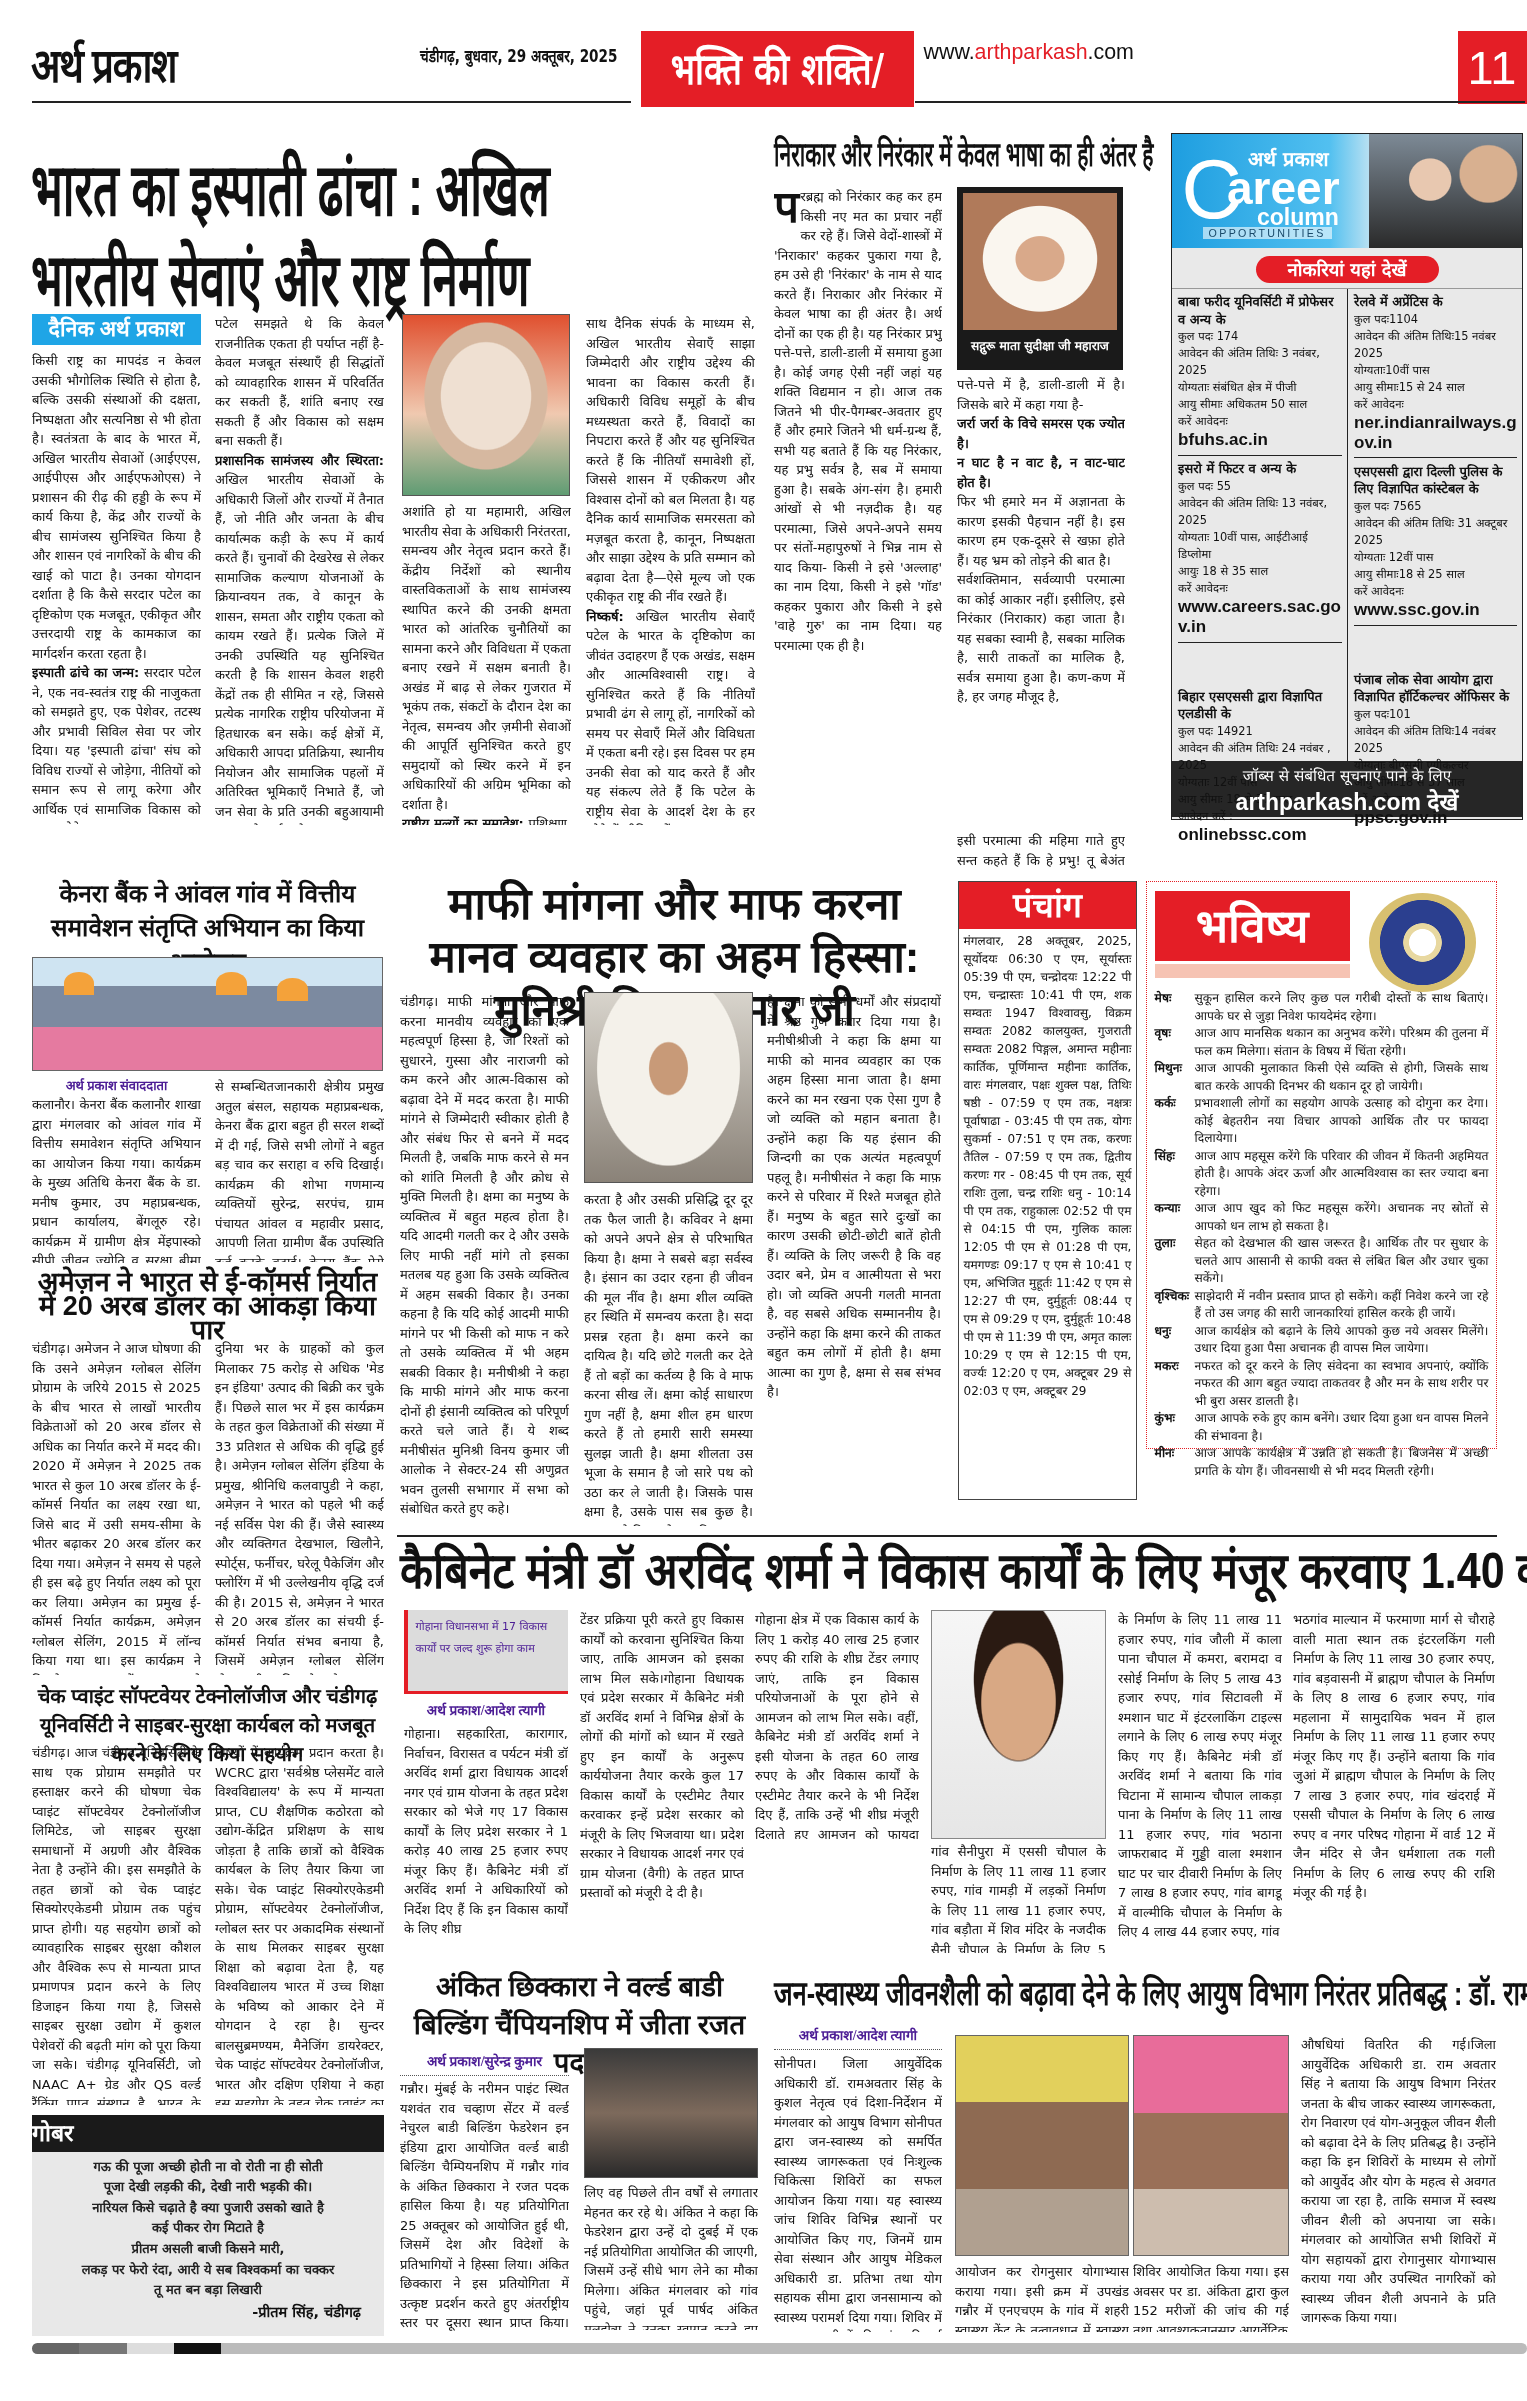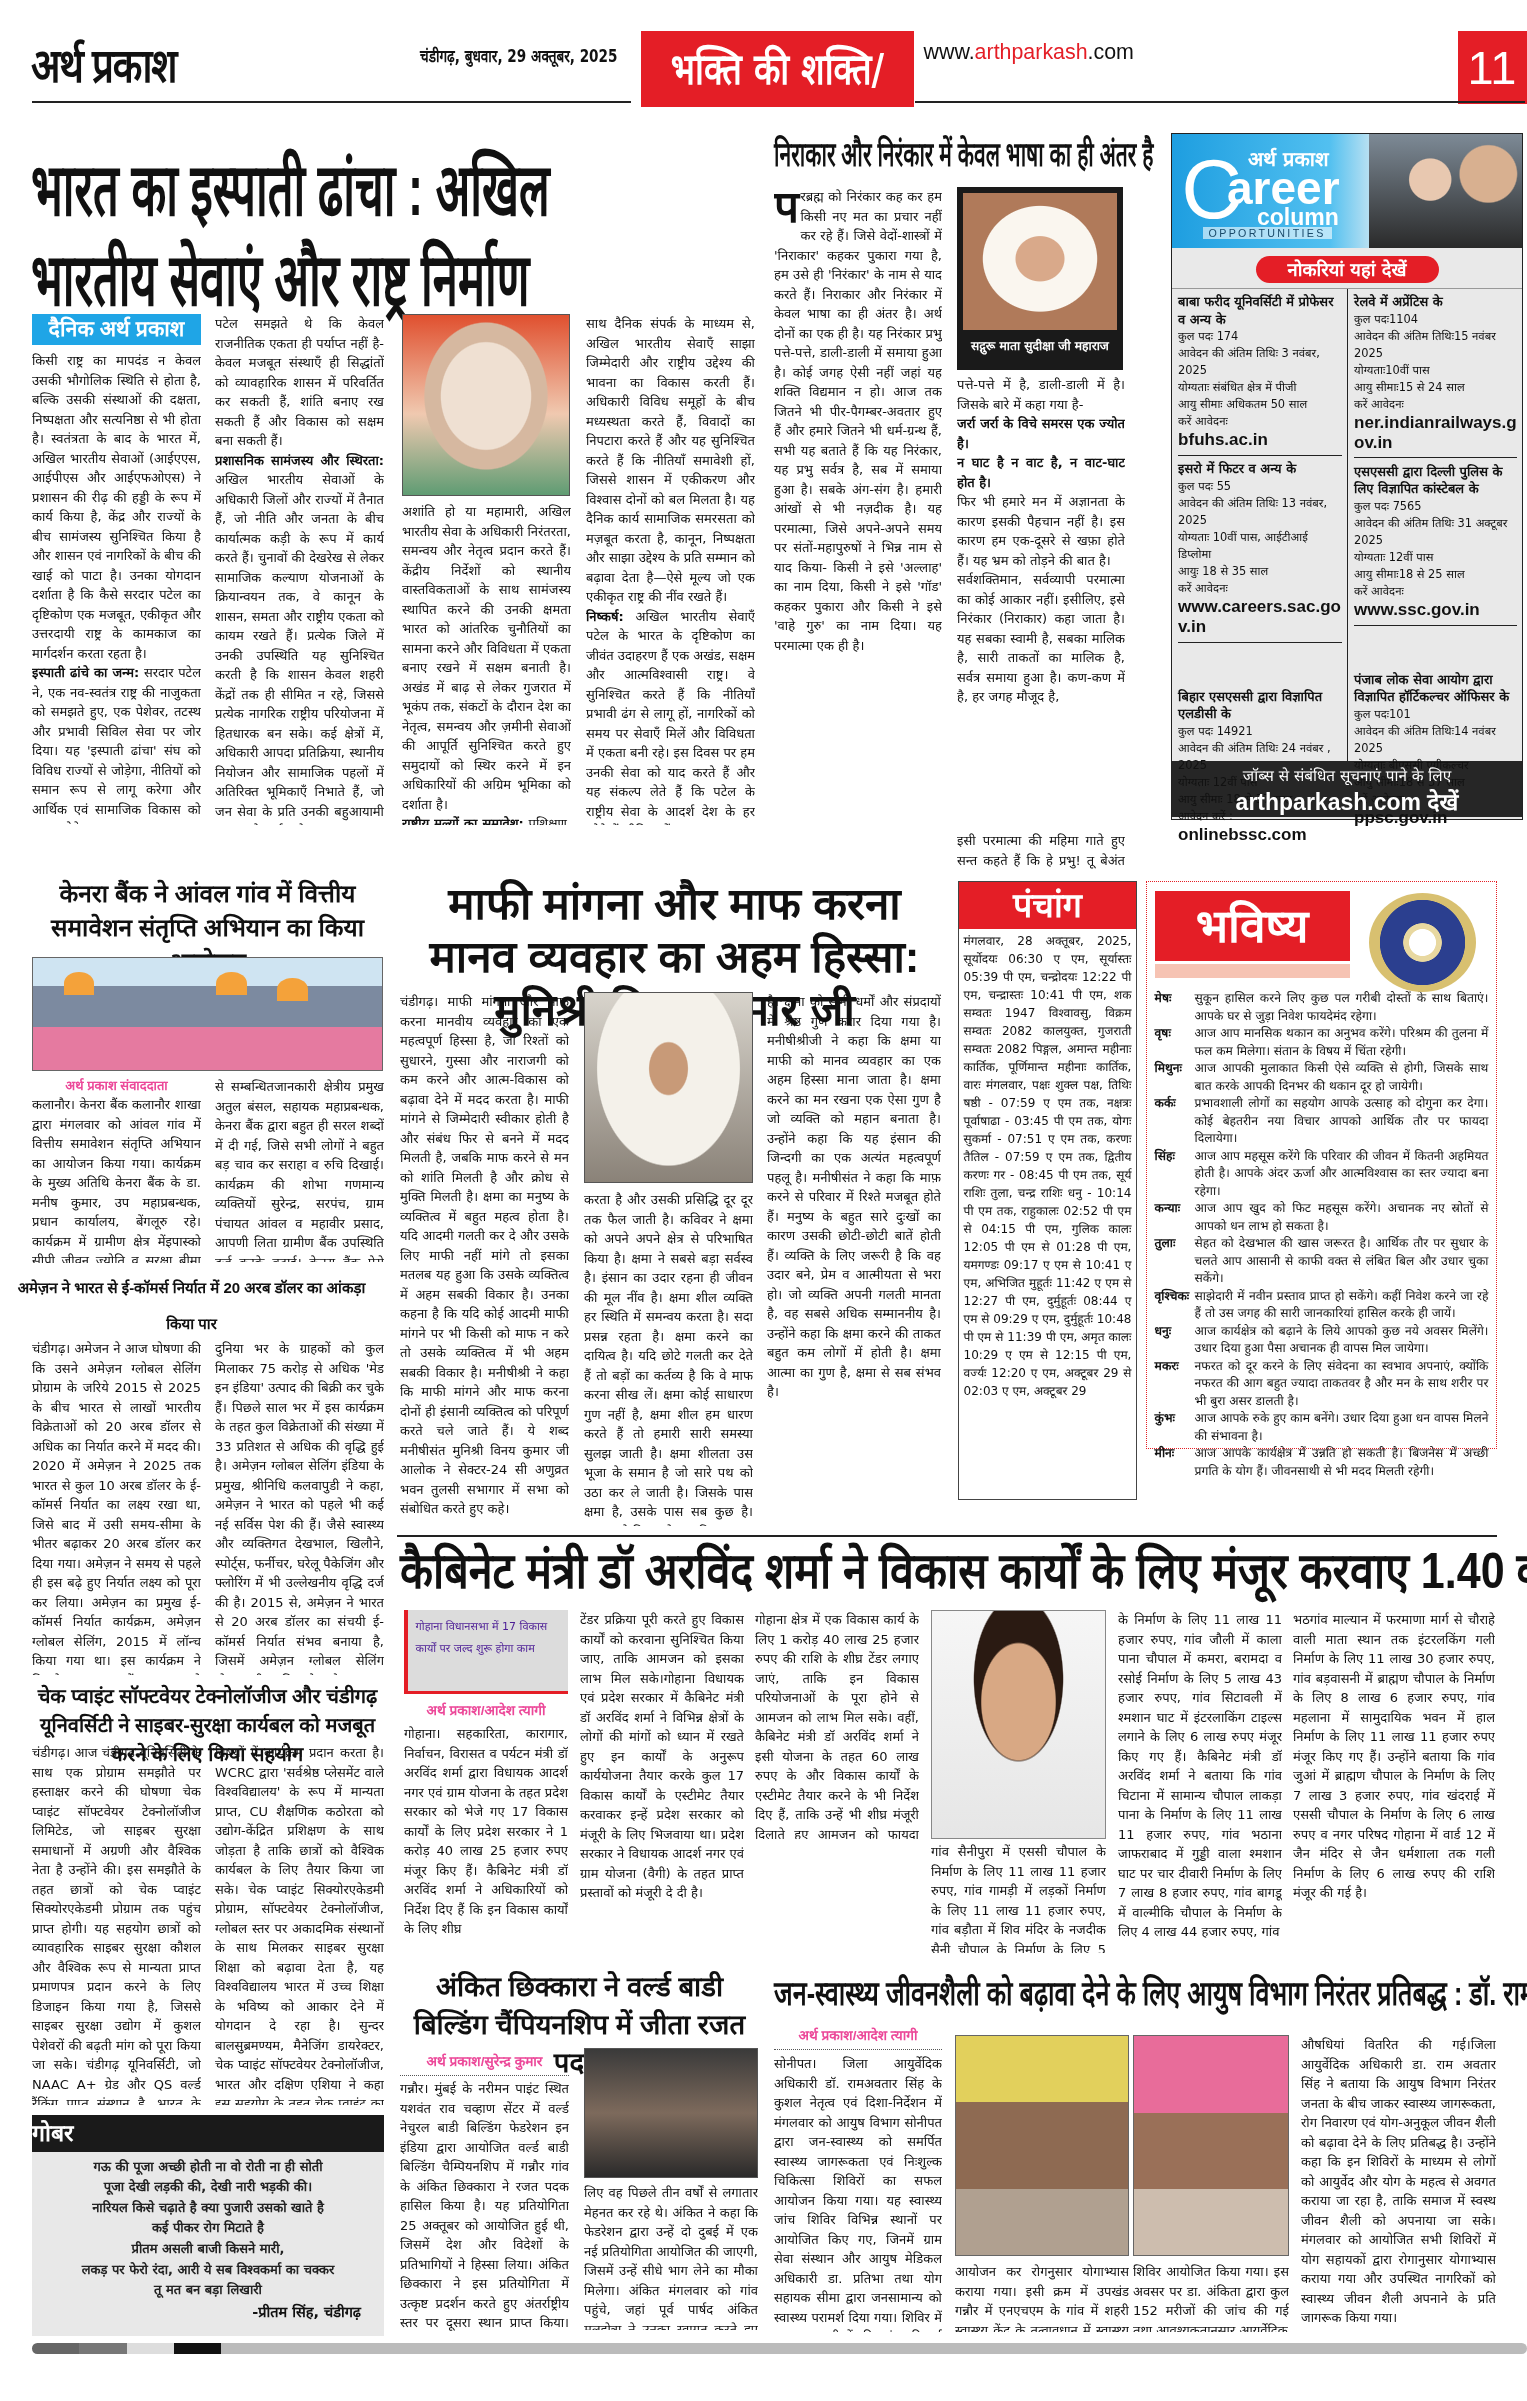--- a/index.html
+++ b/index.html
@@ -16,21 +16,21 @@
   .section-badge span{display:inline-block;transform:scaleX(.8);}
   .website{left:893px;top:9.2px;font-size:21.4px;font-family:"Liberation Sans",sans-serif;}
   .website .red{color:#e41e26;}
   .page-num{left:1427px;top:0;width:69px;height:73px;background:#e41e26;color:#fff;font-size:47px;font-family:"Liberation Sans",sans-serif;text-align:center;line-height:73px;}
   .hrule{height:2.3px;background:#222;}
 
   
   .col{font-size:13px;line-height:19.5px;text-align:justify;overflow:hidden;}
   .col b{font-weight:700;}
   .head{font-weight:700;font-family:"Liberation Sans",sans-serif;color:#111;line-height:1.05;text-align:center;}
-  .byline{font-size:15.3px;font-weight:700;color:#ec4899;text-align:center;font-family:Liberation Sans, sans-serif;}
+  .byline{font-size:15.3px;font-weight:700;color:#4c1d95;text-align:center;font-family:Liberation Serif, serif;}
   .photo{background:linear-gradient(160deg,#c9543a,#d9a080 45%,#6b8f6a);}
   .photo-caption{background:#1a1a1a;color:#fff;font-weight:700;text-align:center;}
 
   
   #career{left:1171px;top:133px;width:352px;height:687px;border:1.5px solid #222;background:#e9e9e9;}
   .career-banner{height:114px;background:linear-gradient(90deg,#1e9ee0 0%,#52c0f0 45%,#d8eaf2 60%,#8a7a70 100%);position:relative;}
   .career-banner .big-c{position:absolute;left:9.2px;top:17px;font-size:84px;color:#fff;font-family:"Liberation Sans",sans-serif;line-height:76px;}
   .career-banner .brand{position:absolute;left:76px;top:10.7px;font-size:20px;color:#fff;font-weight:700;}
   .career-banner .areer{position:absolute;left:55px;top:30.5px;font-size:46px;color:#fff;font-weight:700;font-family:"Liberation Sans",sans-serif;line-height:46px;text-align:center;}
   .career-banner .column{position:absolute;left:85px;top:70px;font-size:23px;color:#fff;font-weight:700;font-family:"Liberation Sans",sans-serif;}
@@ -216,21 +216,21 @@
 <div class="abs head" style="left:32px;top:877px;width:351px;font-size:24.4px;line-height:34px;">केनरा बैंक ने आंवल गांव में वित्तीय समावेशन संतृप्ति अभियान का किया आयोजन</div>
 <div class="abs" style="left:32px;top:957px;width:351px;height:114px;background:linear-gradient(180deg,#cfe4f2 0 25%,#7c8aa0 25% 62%,#e57aa0 62% 100%);border:0.8px solid #666;">
   <div style="position:absolute;left:30.5px;top:13.7px;width:30.5px;height:23px;border-radius:50% 50% 0 0;background:#f4a23a;"></div>
   <div style="position:absolute;left:183px;top:13.7px;width:30.5px;height:23px;border-radius:50% 50% 0 0;background:#f4a23a;"></div>
   <div style="position:absolute;left:244px;top:20px;width:30.5px;height:23px;border-radius:50% 50% 0 0;background:#f4a23a;"></div>
 </div>
 <div class="abs byline" style="left:32px;top:1076px;width:169px;font-size:13px;">अर्थ प्रकाश संवाददाता</div>
 <div class="abs col" style="left:32px;top:1095px;width:169px;height:168px;">कलानौर। केनरा बैंक कलानौर शाखा द्वारा मंगलवार को आंवल गांव में वित्तीय समावेशन संतृप्ति अभियान का आयोजन किया गया। कार्यक्रम के मुख्य अतिथि केनरा बैंक के डा. मनीष कुमार, उप महाप्रबन्धक, प्रधान कार्यालय, बेंगलूरु रहे। कार्यक्रम में ग्रामीण क्षेत्र मेंइपास्को सीपी जीवन ज्योति व सुरक्षा बीमा योजना, निश्क्रिय खातों</div>
 <div class="abs col" style="left:215px;top:1077px;width:169px;height:185px;">से सम्बन्धितजानकारी क्षेत्रीय प्रमुख अतुल बंसल, सहायक महाप्रबन्धक, केनरा बैंक द्वारा बहुत ही सरल शब्दों में दी गई, जिसे सभी लोगों ने बहुत बड़ चाव कर सराहा व रुचि दिखाई। कार्यक्रम की शोभा गणमान्य व्यक्तियों सुरेन्द्र, सरपंच, ग्राम पंचायत आंवल व महावीर प्रसाद, आपणी लिता ग्रामीण बैंक उपस्थिति दर्ज करके बढ़ाई। केनरा बैंक ऐसे कार्यक्रमों का आयोजन समय समय पर करता रहता है।</div>
 
-<div class="abs head" style="left:16px;top:1270px;width:351px;font-size:15px;line-height:36px;">अमेज़न ने भारत से ई-कॉमर्स निर्यात में 20 अरब डॉलर का आंकड़ा किया पार</div>
+<div class="abs head" style="left:32px;top:1270px;width:351px;font-size:27px;line-height:24px;">अमेज़न ने भारत से ई-कॉमर्स निर्यात में 20 अरब डॉलर का आंकड़ा किया पार</div>
 <div class="abs col" style="left:32px;top:1339px;width:169px;height:336px;">चंडीगढ़। अमेजन ने आज घोषणा की कि उसने अमेज़न ग्लोबल सेलिंग प्रोग्राम के जरिये 2015 से 2025 के बीच भारत से लाखों भारतीय विक्रेताओं को 20 अरब डॉलर से अधिक का निर्यात करने में मदद की। 2020 में अमेज़न ने 2025 तक भारत से कुल 10 अरब डॉलर के ई-कॉमर्स निर्यात का लक्ष्य रखा था, जिसे बाद में उसी समय-सीमा के भीतर बढ़ाकर 20 अरब डॉलर कर दिया गया। अमेज़न ने समय से पहले ही इस बढ़े हुए निर्यात लक्ष्य को पूरा कर लिया। अमेज़न का प्रमुख ई-कॉमर्स निर्यात कार्यक्रम, अमेज़न ग्लोबल सेलिंग, 2015 में लॉन्च किया गया था। इस कार्यक्रम ने पिछले 10 साल में 2 लाख से अधिक निर्यातकों को पंजीकृत किया है, जो</div>
 <div class="abs col" style="left:215px;top:1339px;width:169px;height:336px;">दुनिया भर के ग्राहकों को कुल मिलाकर 75 करोड़ से अधिक 'मेड इन इंडिया' उत्पाद की बिक्री कर चुके हैं। पिछले साल भर में इस कार्यक्रम के तहत कुल विक्रेताओं की संख्या में 33 प्रतिशत से अधिक की वृद्धि हुई है। अमेज़न ग्लोबल सेलिंग इंडिया के प्रमुख, श्रीनिधि कलवापुडी ने कहा, अमेज़न ने भारत को पहले भी कई नई सर्विस पेश की हैं। जैसे स्वास्थ्य और व्यक्तिगत देखभाल, खिलौने, स्पोर्ट्स, फर्नीचर, घरेलू पैकेजिंग और फ्लोरिंग में भी उल्लेखनीय वृद्धि दर्ज की है। 2015 से, अमेज़न ने भारत से 20 अरब डॉलर का संचयी ई-कॉमर्स निर्यात संभव बनाया है, जिसमें अमेज़न ग्लोबल सेलिंग प्रोग्राम भी शामिल है, और 2025 के लक्ष्य से पहले ही यह उपलब्धि हासिल कर ली है।</div>
 
 <div class="abs head" style="left:32px;top:1682px;width:351px;font-size:20px;line-height:29px;">चेक प्वाइंट सॉफ्टवेयर टेक्नोलॉजीज और चंडीगढ़ यूनिवर्सिटी ने साइबर-सुरक्षा कार्यबल को मजबूत करने के लिए किया सहयोग</div>
 <div class="abs col" style="left:32px;top:1743px;width:169px;height:362px;">चंडीगढ़। आज चंडीगढ़ यूनिवर्सिटी के साथ एक प्रोग्राम समझौते पर हस्ताक्षर करने की घोषणा चेक प्वाइंट सॉफ्टवेयर टेक्नोलॉजीज लिमिटेड, जो साइबर सुरक्षा समाधानों में अग्रणी और वैश्विक नेता है उन्होंने की। इस समझौते के तहत छात्रों को चेक प्वाइंट सिक्योरएकेडमी प्रोग्राम तक पहुंच प्राप्त होगी। यह सहयोग छात्रों को व्यावहारिक साइबर सुरक्षा कौशल और वैश्विक रूप से मान्यता प्राप्त प्रमाणपत्र प्रदान करने के लिए डिजाइन किया गया है, जिससे साइबर सुरक्षा उद्योग में कुशल पेशेवरों की बढ़ती मांग को पूरा किया जा सके। चंडीगढ़ यूनिवर्सिटी, जो NAAC A+ ग्रेड और QS वर्ल्ड रैंकिंग प्राप्त संस्थान है, भारत के तेजी से विकसित होते विश्वविद्यालयों में से एक है और 100 से अधिक विभिन्न</div>
 <div class="abs col" style="left:215px;top:1743px;width:169px;height:362px;">विषयों में कार्यक्रम प्रदान करता है। WCRC द्वारा 'सर्वश्रेष्ठ प्लेसमेंट वाले विश्वविद्यालय' के रूप में मान्यता प्राप्त, CU शैक्षणिक कठोरता को उद्योग-केंद्रित प्रशिक्षण के साथ जोड़ता है ताकि छात्रों को वैश्विक कार्यबल के लिए तैयार किया जा सके। चेक प्वाइंट सिक्योरएकेडमी प्रोग्राम, सॉफ्टवेयर टेक्नोलॉजीज, ग्लोबल स्तर पर अकादमिक संस्थानों के साथ मिलकर साइबर सुरक्षा शिक्षा को बढ़ावा देता है, यह विश्वविद्यालय भारत में उच्च शिक्षा के भविष्य को आकार देने में योगदान दे रहा है। सुन्दर बालसुब्रमण्यम, मैनेजिंग डायरेक्टर, चेक प्वाइंट सॉफ्टवेयर टेक्नोलॉजीज, भारत और दक्षिण एशिया ने कहा इस सहयोग के तहत चेक प्वाइंट का उद्देश्य 2026 तक 60,000 छात्रों तक पहुंचना है।</div>
 
 <div class="abs head" style="left:400px;top:877px;width:549px;font-size:44px;line-height:53px;">माफी मांगना और माफ करना मानव व्यवहार का अहम हिस्सा: मुनिश्री विनय कुमार जी</div>
 <div class="abs col" style="left:400px;top:992px;width:169px;height:534px;">चंडीगढ़। माफी मांगना और माफ करना मानवीय व्यवहार का एक महत्वपूर्ण हिस्सा है, जो रिश्तों को सुधारने, गुस्सा और नाराजगी को कम करने और आत्म-विकास को बढ़ावा देने में मदद करता है। माफी मांगने से जिम्मेदारी स्वीकार होती है और संबंध फिर से बनने में मदद मिलती है, जबकि माफ करने से मन को शांति मिलती है और क्रोध से मुक्ति मिलती है। क्षमा का मनुष्य के व्यक्तित्व में बहुत महत्व होता है। यदि आदमी गलती कर दे और उसके लिए माफी नहीं मांगे तो इसका मतलब यह हुआ कि उसके व्यक्तित्व में अहम सबकी विकार है। उनका कहना है कि यदि कोई आदमी माफी मांगने पर भी किसी को माफ न करे तो उसके व्यक्तित्व में भी अहम सबकी विकार है। मनीषीश्री ने कहा कि माफी मांगने और माफ करना दोनों ही इंसानी व्यक्तित्व को परिपूर्ण करते चले जाते हैं। ये शब्द मनीषीसंत मुनिश्री विनय कुमार जी आलोक ने सेक्टर-24 सी अणुव्रत भवन तुलसी सभागार में सभा को संबोधित करते हुए कहे।</div>
 <div class="abs" style="left:584px;top:992px;width:169px;height:191px;background:radial-gradient(ellipse at 50% 40%,#c89a78 0 16%,#f4f1ea 17% 60%,transparent 61%),linear-gradient(180deg,#d8d4cc,#8a8278);border:0.8px solid #555;"></div>

